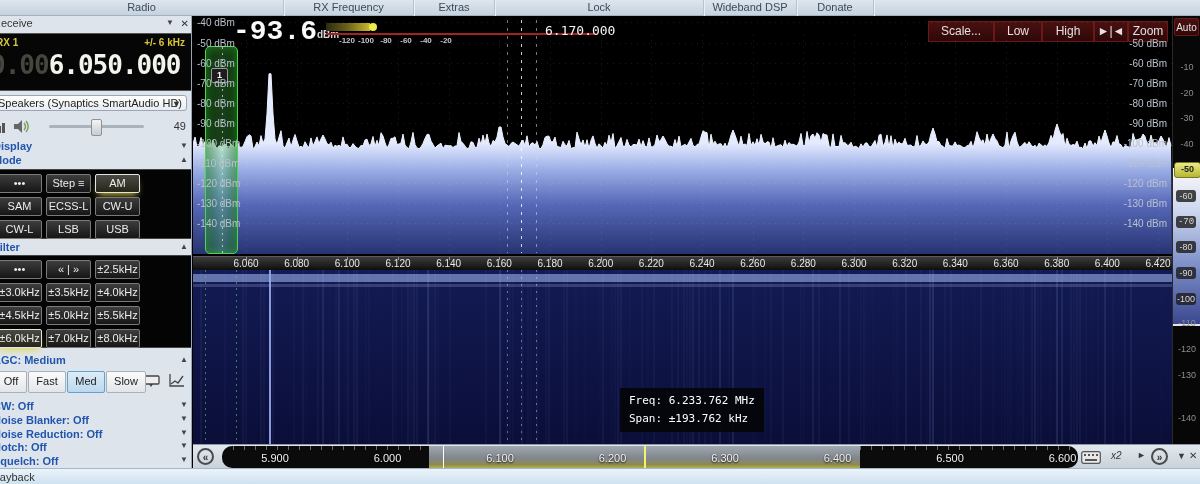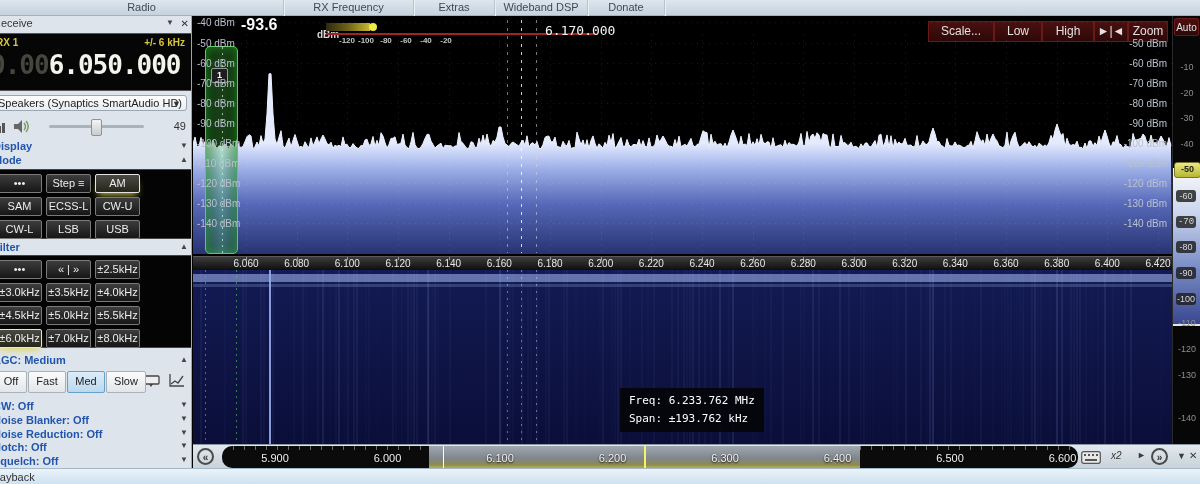--- a/index.html
+++ b/index.html
@@ -47,21 +47,21 @@
   .collrow{position:absolute;left:0;width:203px;height:13px;font-size:11px;font-weight:bold;color:#2155ad;padding-left:4px;box-sizing:border-box;cursor:pointer;}
   .collrow .chev{position:absolute;right:4px;top:0;font-size:8px;color:#444;}
   .icnbtn{position:absolute;top:2px;width:20px;height:18px;cursor:pointer;}
   
   #spec{left:193px;top:16px;width:979px;height:240px;background:#000;overflow:hidden;}
   .hgrid{position:absolute;left:0;width:979px;height:1px;
          background:repeating-linear-gradient(90deg,rgba(255,255,255,.10) 0 1px,transparent 1px 6px);}
   .vgrid{position:absolute;top:18px;height:218px;width:1px;
          background:repeating-linear-gradient(180deg,rgba(255,255,255,.06) 0 2px,transparent 2px 6px);}
   .dblab{position:absolute;font-size:10px;color:#b9c0cc;white-space:nowrap;}
-  #power-val{position:absolute;left:48px;top:0px;font-family:Liberation Sans, sans-serif;font-weight:bold;font-size:16px;color:#fafafa;}
+  #power-val{position:absolute;left:40px;top:0px;font-family:Liberation Mono, monospace;font-weight:bold;font-size:28px;color:#fafafa;}
   #power-unit{position:absolute;left:124px;top:13px;font-size:10px;font-weight:bold;color:#d6d6d6;}
   #meter-bar{position:absolute;left:133px;top:7px;width:44px;height:8px;background:linear-gradient(90deg,#2e2a0e,#6e6418,#ccb832);}
   #meter-dot{position:absolute;left:176px;top:7px;width:8px;height:8px;border-radius:50%;background:#ecec46;}
   #meter-line{position:absolute;left:133px;top:17px;width:272px;height:2px;background:#a42222;}
   .mtick{position:absolute;top:20px;font-size:8px;font-weight:bold;color:#c6c6c6;transform:translateX(-50%);}
   #marker-label{position:absolute;left:352px;top:7px;font-family:"DejaVu Sans Mono",monospace;font-size:13px;color:#f4f4f4;}
   .vdash{position:absolute;top:4px;height:233px;width:1px;
          background:repeating-linear-gradient(180deg,rgba(215,215,230,.55) 0 3px,transparent 3px 8px);}
   .vdash.c{background:repeating-linear-gradient(180deg,rgba(255,255,255,.8) 0 3px,transparent 3px 8px);}
   #tune-bar{position:absolute;left:12px;top:30px;width:31px;height:206px;border:1px solid #55d055;border-radius:5px;
@@ -113,20 +113,21 @@
              border-top:1px solid #a4b8c8;box-sizing:border-box;overflow:hidden;}
   #status-text{position:absolute;left:-10px;top:2px;font-size:11px;color:#333;}
 </style>
 </head>
 <body>
 
 <div class="abs" id="topbar">
     <div class="tab" style="width: 283px;">Radio</div>
     <div class="tab" style="width: 129px;">RX Frequency</div>
     <div class="tab" style="width: 80px;">Extras</div>
+    <div class="tab" style="width: 208px;">Lock</div>
     <div class="tab" style="width: 92px;">Wideband DSP</div>
     <div class="tab" style="width: 76px;">Donate</div>
   </div>
 
 <div class="abs" id="sidepanel">
  <div id="sideshift">
   <div class="phead" id="receive-header">
     <span>Receive</span>
     <span class="chev">▼</span>
     <span class="x">✕</span>

